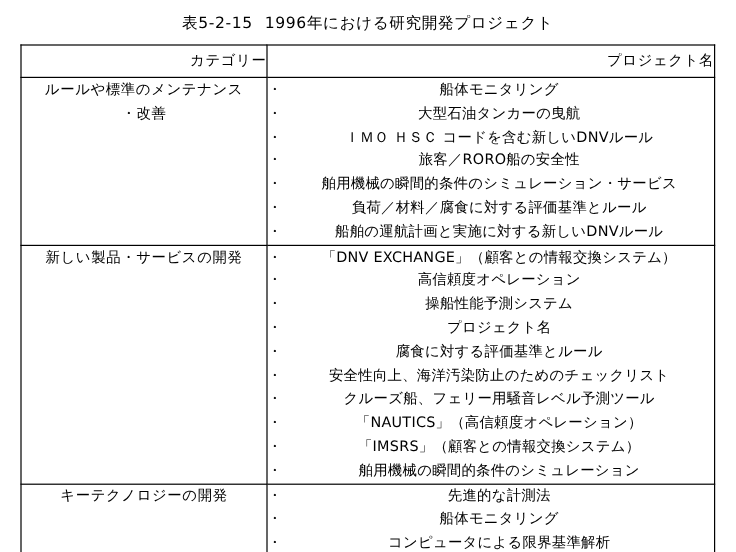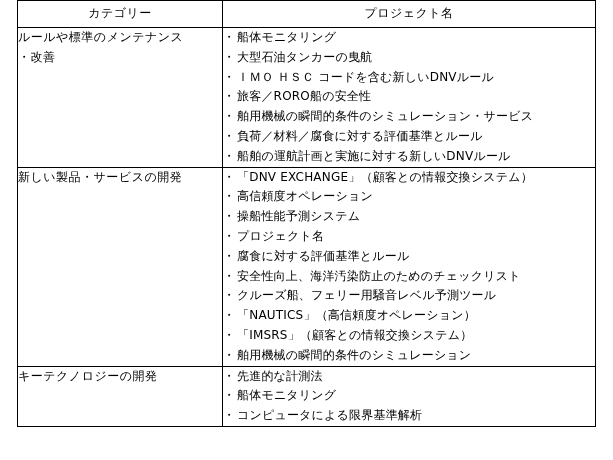--- a/index.html
+++ b/index.html
@@ -34,23 +34,24 @@
   table.main {
     border-collapse: collapse;
     margin: 0 auto;
     width: 578px;
     table-layout: fixed;
   }
   table.main th, table.main td {
     border: 1px solid #000000;
     vertical-align: top;
     padding: 0;
+    text-align: center;
   }
   table.main th {
-    text-align: center;
+    text-align: right;
     font-weight: normal;
     font-size: 12px;
     padding: 4px 0 5px 0;
     letter-spacing: 0.5px;
   }
   col.c1 { width: 205px; }
   col.c2 { width: 373px; }
   td.cat {
     font-size: 12px;
     padding: 10px 0 10px 6px;
@@ -80,20 +81,23 @@
     position: absolute;
     left: 0;
     top: 0;
   }
 </style>
 </head>
 <body>
 
 <div class="page">
 
+  <div class="title">
+    <span class="title-num">表5-2-15</span><span>1996年における研究開発プロジェクト</span>
+  </div>
 
   <table class="main">
     <colgroup>
         <col class="c1">
         <col class="c2">
       </colgroup>
     <thead>
       <tr>
         <th>カテゴリー</th>
         <th>プロジェクト名</th>

